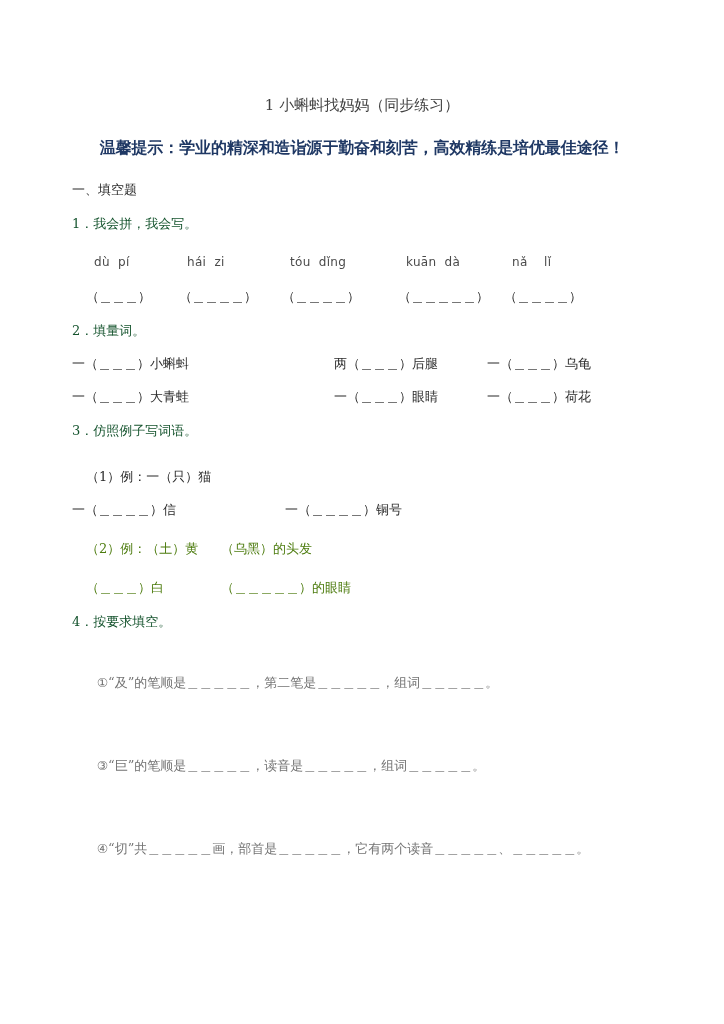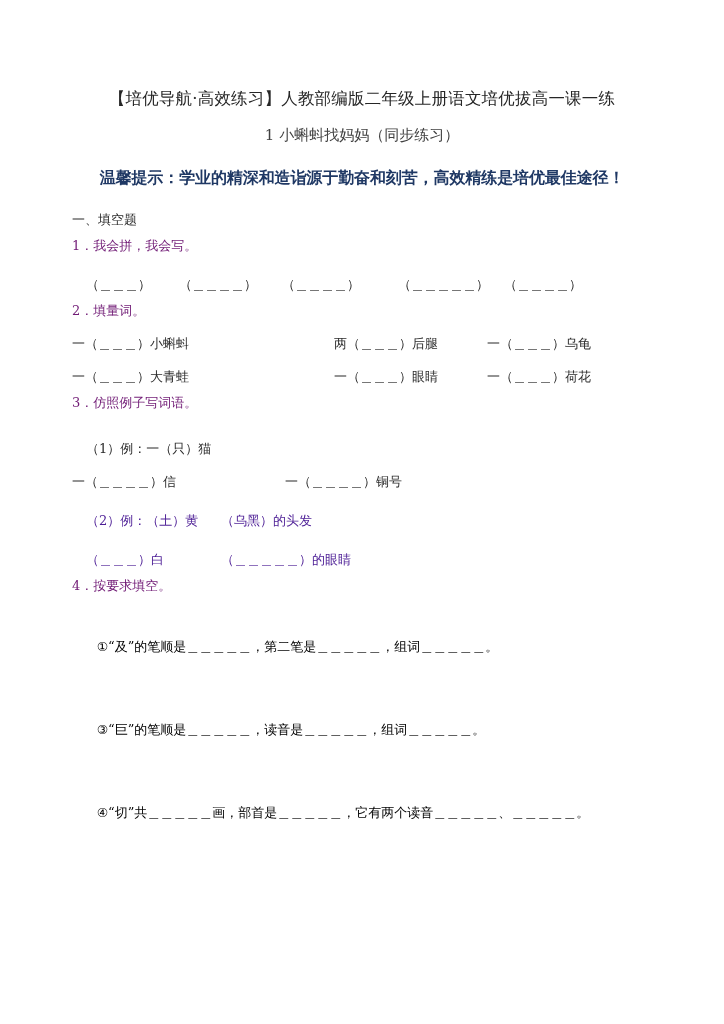--- a/index.html
+++ b/index.html
@@ -64,22 +64,22 @@
   
   .section-head {
     font-size: 13px;
     line-height: 22px;
     margin-top: 18px;
     color: #2b2b2b;
   }
   .q-head {
     font-size: 13px;
     line-height: 22px;
-    margin-top: 4px;
-    color: #701a75;
+    margin-top: 12px;
+    color: #14532d;
   }
   .line {
     font-size: 13px;
     line-height: 22px;
     margin-top: 24px;
     color: #2b2b2b;
     white-space: pre;
   }
 
   .indent { padding-left: 14px; }
@@ -127,54 +127,60 @@
   .triple-row .col { white-space: pre; }
   .triple-row .col.x0 { width: 213px; }
   .triple-row .col.x1 { width: 202px; text-align: center; }
   .triple-row .col.x2 { width: 165px; }
 
   .dual-row {
     display: flex;
     font-size: 13px;
     line-height: 22px;
     margin-top: 17px;
-    color: #4c1d95;
+    color: #4d7c0f;
     padding-left: 14px;
   }
   .dual-row .col { white-space: pre; }
   .dual-row .col.y0 { width: 135px; }
 
   .numbered {
     font-size: 13px;
     line-height: 22px;
     margin-top: 17px;
-    color: #000000;
+    color: #737373;
     white-space: pre;
   }
   .circ {
     font-family: "DejaVu Sans", "Liberation Sans", sans-serif;
     font-size: 12.5px;
   }
 </style>
 </head>
 <body>
 
 <div class="page">
   <div class="content">
 
-    <div class="doc-title">【培优导航·高效练习】人教部编版二年级上册语文培优拔高一课一练</div>
 
     <div class="doc-subtitle">1  小蝌蚪找妈妈（同步练习）</div>
 
     <div class="tip-line">温馨提示：学业的精深和造诣源于勤奋和刻苦，高效精练是培优最佳途径！</div>
 
     <div class="section-head">一、填空题</div>
 
     <div class="q-head">1．我会拼，我会写。</div>
 
+    <div class="pinyin-row">
+      <span class="pinyin-cell c0">dù  pí</span>
+      <span class="pinyin-cell c1">hái  zi</span>
+      <span class="pinyin-cell c2">tóu  dǐng</span>
+      <span class="pinyin-cell c3">kuān  dà</span>
+      <span class="pinyin-cell c4">nǎ    lǐ</span>
+    </div>
 
     <div class="blank-row">
       <span class="blank-cell b0">（＿＿＿）</span>
       <span class="blank-cell b1">（＿＿＿＿）</span>
       <span class="blank-cell b2">（＿＿＿＿）</span>
       <span class="blank-cell b3">（＿＿＿＿＿）</span>
       <span class="blank-cell b4">（＿＿＿＿）</span>
     </div>
 
     <div class="q-head">2．填量词。</div>

